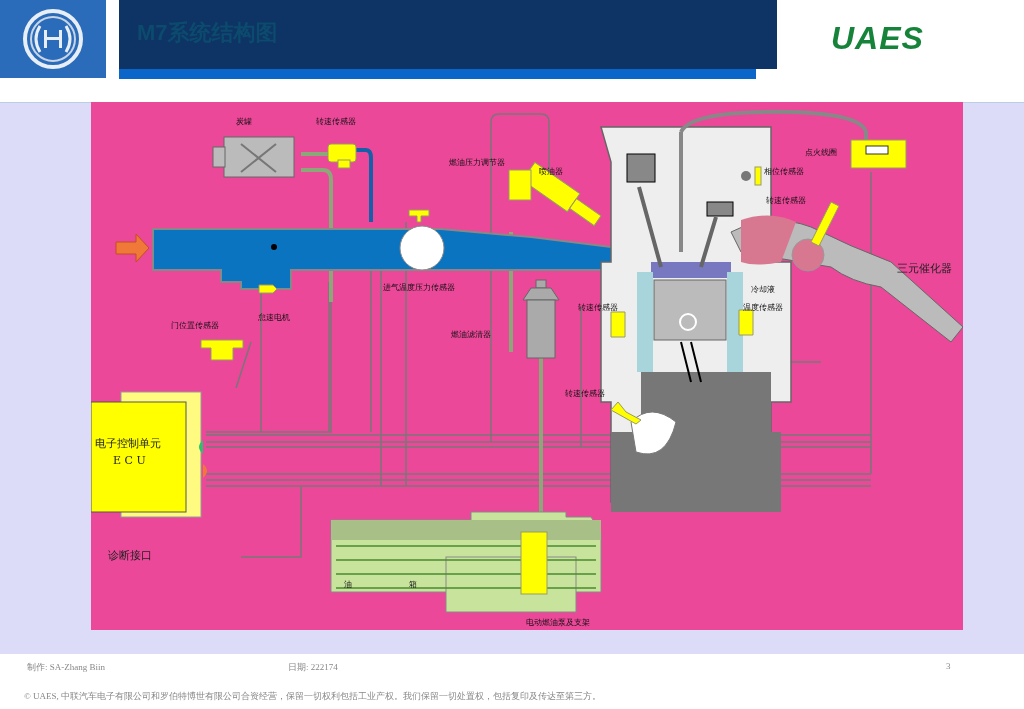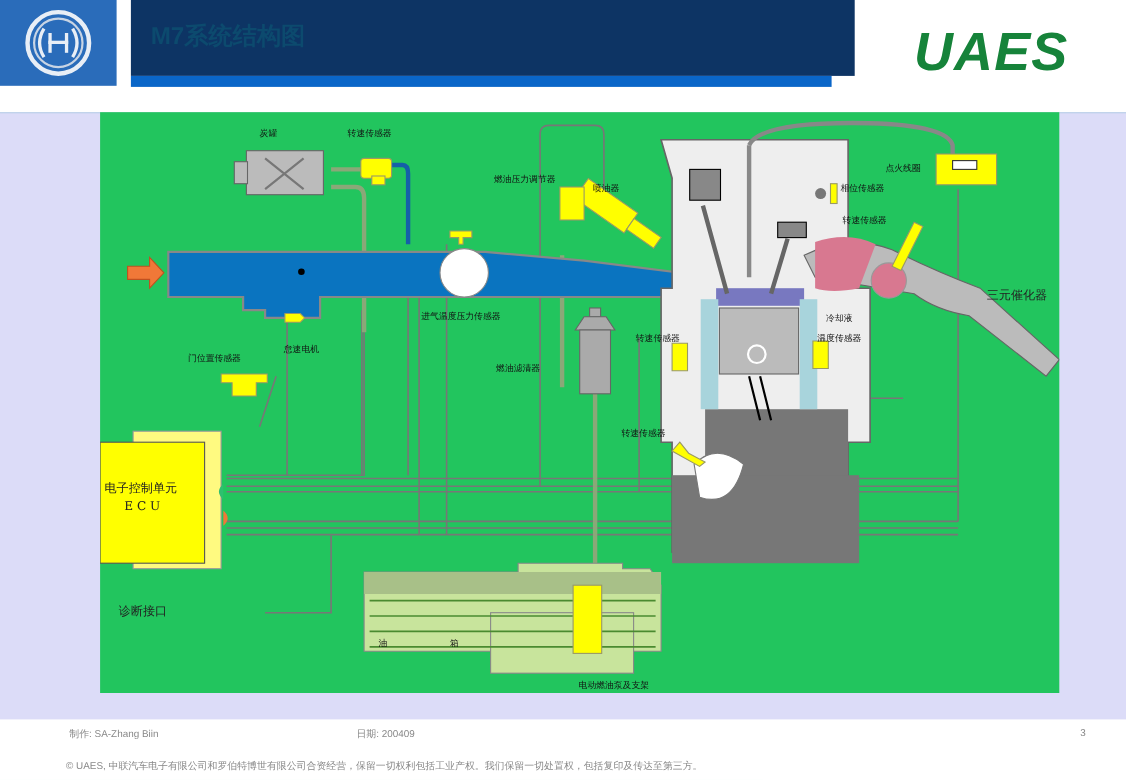--- a/index.html
+++ b/index.html
@@ -3,30 +3,30 @@
 <meta charset="utf-8">
 <style>
   * { box-sizing: border-box; margin: 0; padding: 0; }
   html, body { width: 1024px; height: 709px; background: #ffffff; overflow: hidden; }
   body { position: relative; font-family: "DejaVu Sans", sans-serif; }
 
   .logo-box { position: absolute; left: 0; top: 0; width: 106px; height: 78px; background: #2a6cba; }
   .title-bar { position: absolute; left: 119px; top: 0; width: 658px; height: 69px; background: #0d3464; }
   .title-underline { position: absolute; left: 119px; top: 69px; width: 637px; height: 10px; background: #0a66c8; }
   .title-text { position: absolute; left: 137px; top: 18px; color: #0c4a6e; font-family: "Liberation Sans", sans-serif; font-size: 22px; font-weight: bold; }
-  .brand-text { position: absolute; left: 831px; top: 20px; color: #16833a; font-family: "Liberation Sans", sans-serif; font-size: 49px; font-weight: 900; font-style: italic; letter-spacing: 1px; }
+  .brand-text { position: absolute; left: 831px; top: 20px; color: #16833a; font-family: "Liberation Sans", sans-serif; font-size: 32px; font-weight: 900; font-style: italic; letter-spacing: 1px; }
 
   .panel { position: absolute; left: 0; top: 102px; width: 1024px; height: 552px; background: #dcdcf8; border-top: 1px solid #b8cfe8; }
-  .canvas { position: absolute; left: 91px; top: 102px; width: 872px; height: 528px; background: #22c55e; }
+  .canvas { position: absolute; left: 91px; top: 102px; width: 872px; height: 528px; background: #ec4899; }
   .canvas svg { position: absolute; left: 0; top: 0; }
 
   .lbl { position: absolute; font-family: "DejaVu Sans", sans-serif; font-size: 8px; color: #111; white-space: nowrap; }
   .lbl-lg { position: absolute; font-family: "DejaVu Sans", sans-serif; font-size: 11px; color: #222; white-space: nowrap; }
 
-  .footer-line { position: absolute; font-family: Liberation Sans, sans-serif; font-size: 9px; color: #888; white-space: nowrap; margin-left: 36px; }
+  .footer-line { position: absolute; font-family: Liberation Serif, serif; font-size: 9px; color: #888; white-space: nowrap; }
 </style>
 </head>
 <body>
 
 <div class="logo-box">
   <svg width="106" height="78">
     <circle cx="53" cy="39" r="28" fill="none" stroke="#e8eef6" stroke-width="4"></circle>
     <circle cx="53" cy="39" r="22" fill="none" stroke="#c8d4e4" stroke-width="2"></circle>
     <path d="M40 26 Q32 39 40 52 M66 26 Q74 39 66 52" fill="none" stroke="#e8eef6" stroke-width="3"></path>
     <rect x="44" y="30" width="3" height="18" fill="#e8eef6"></rect>
@@ -188,15 +188,15 @@
   <div class="lbl" style="left:474px;top:286px">转速传感器</div>
   <div class="lbl-lg" style="left:4px;top:334px">电子控制单元</div>
   <div class="lbl-lg" style="left:22px;top:352px;font-family:'DejaVu Serif',serif">E C U</div>
   <div class="lbl-lg" style="left:17px;top:446px">诊断接口</div>
   <div class="lbl" style="left:253px;top:477px">油</div>
   <div class="lbl" style="left:318px;top:477px">箱</div>
   <div class="lbl" style="left:435px;top:515px">电动燃油泵及支架</div>
 </div>
 
 <div class="footer-line" style="left:27px;top:661px">制作: SA-Zhang Biin</div>
-<div class="footer-line" style="left:288px;top:661px">日期: 200409</div>
+<div class="footer-line" style="left:288px;top:661px">日期: 222174</div>
 <div class="footer-line" style="left:946px;top:661px">3</div>
 <div class="footer-line" style="left:24px;top:690px">© UAES, 中联汽车电子有限公司和罗伯特博世有限公司合资经营，保留一切权利包括工业产权。我们保留一切处置权，包括复印及传达至第三方。</div>
 
 </body></html>

